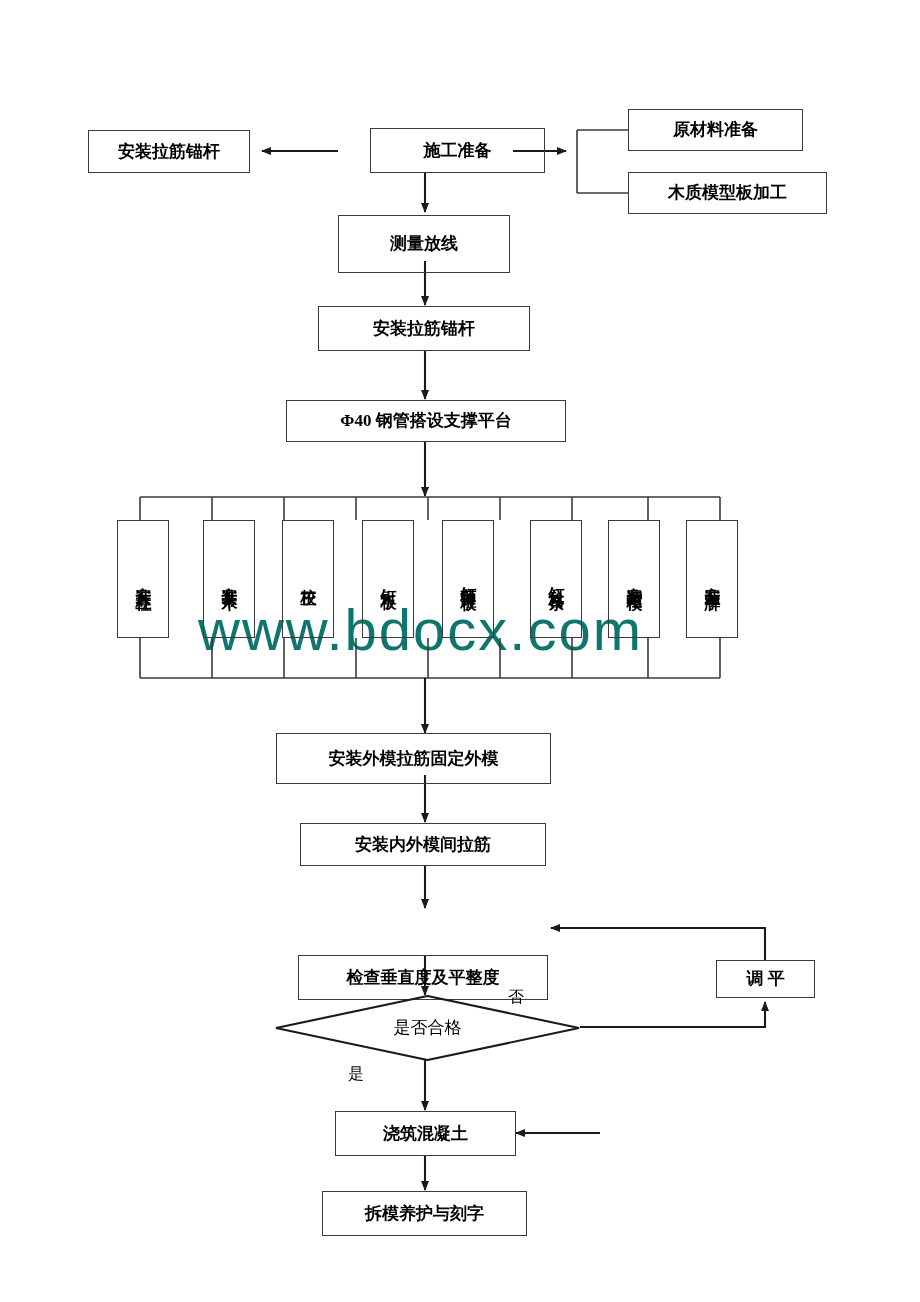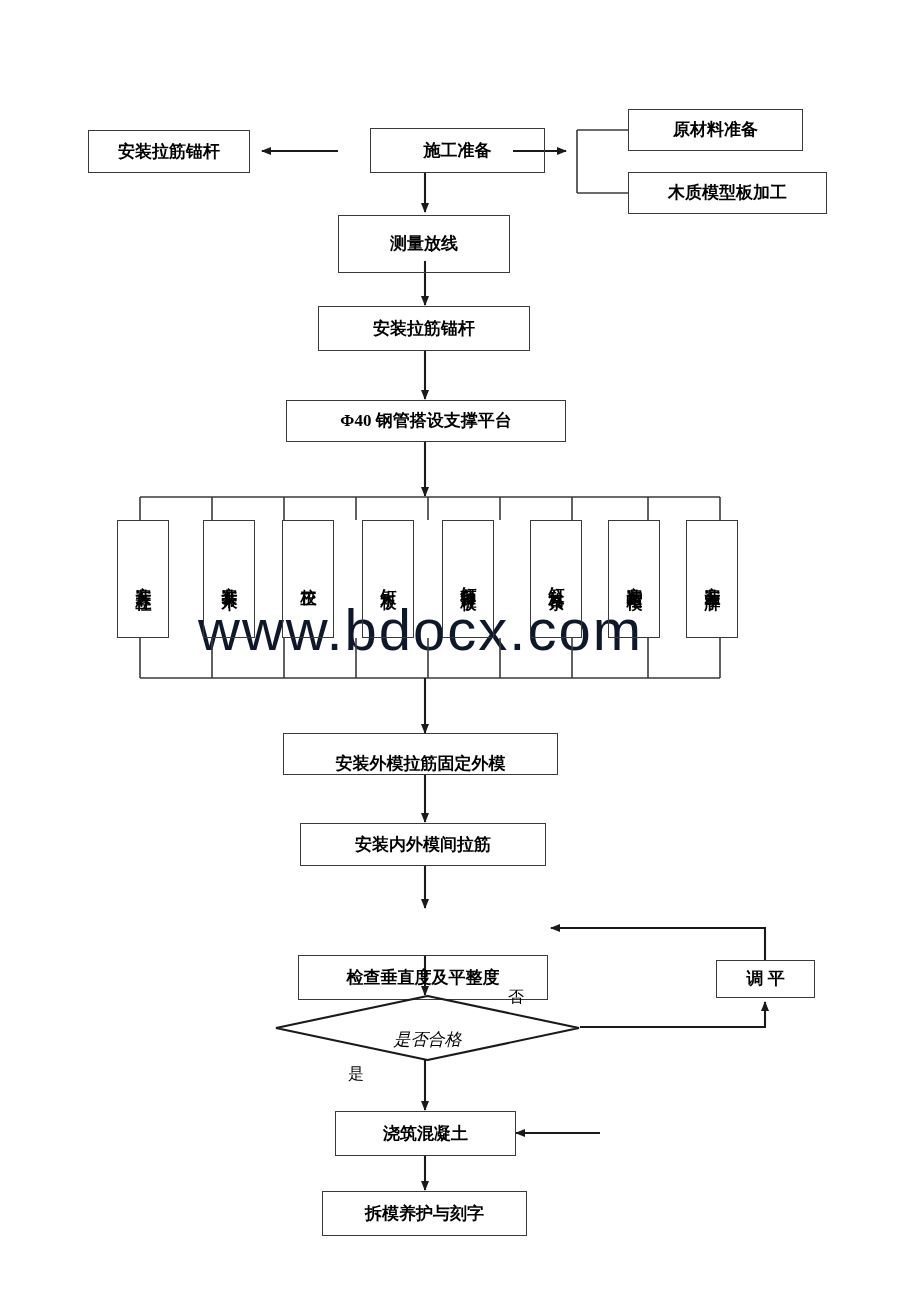--- a/index.html
+++ b/index.html
@@ -1,20 +1,20 @@
 <!DOCTYPE html>
 <html><head>
 <meta charset="utf-8">
 <style>
   html,body{margin:0;padding:0;background:#ffffff;}
   body{width:920px;height:1302px;position:relative;overflow:hidden;
        font-family:"Liberation Serif","DejaVu Serif",serif;color:#000;}
   #stage{position:absolute;inset:0;width:920px;height:1302px;}
   .wm{position:absolute;left:198px;top:596px;font-family:"Liberation Sans","DejaVu Sans",sans-serif;
-      font-size:58px;color:#0f172a;letter-spacing:2px;white-space:nowrap;
+      font-size:58px;color:#0f766e;letter-spacing:2px;white-space:nowrap;
       font-weight:400;user-select:none;}
   svg.lines{position:absolute;left:0;top:0;width:920px;height:1302px;}
   .node{position:absolute;box-sizing:border-box;border:1px solid #3a3a3a;
         background:transparent;display:flex;align-items:center;justify-content:center;
         text-align:center;line-height:1.25;font-weight:bold;}
   .node span{display:block;}
   .h{font-size:17px;}
   .v{font-size:16px;writing-mode:vertical-rl;text-orientation:upright;
      letter-spacing:3px;line-height:1.05;}
   .lbl{position:absolute;font-size:16px;}
@@ -153,41 +153,41 @@
   <div class="node v" style="left:530px;top:520px;width:52px;height:118px;">
     <span>钉分格条</span>
   </div>
   <div class="node v" style="left:608px;top:520px;width:52px;height:118px;">
     <span>安装帽模</span>
   </div>
   <div class="node v" style="left:686px;top:520px;width:52px;height:118px;">
     <span>安装字牌</span>
   </div>
 
-  <div class="node h" style="left:283px;top:733px;width:275px;height:42px;align-items:flex-end;">
+  <div class="node h" style="left:276px;top:733px;width:275px;height:51px;">
     <span>安装外模拉筋固定外模</span>
   </div>
 
   <div class="node h" style="left:300px;top:823px;width:246px;height:43px;">
     <span>安装内外模间拉筋</span>
   </div>
 
   <div class="node h" style="left:298px;top:910px;width:250px;height:45px;margin-top:45px;">
     <span>检查垂直度及平整度</span>
   </div>
 
   <div class="node h" style="left:716px;top:960px;width:99px;height:38px;">
     <span>调 平</span>
   </div>
 
   <div class="diamond-wrap" style="left:275px;top:995px;width:305px;height:66px;">
     <svg width="305" height="66" viewBox="0 0 305 66" xmlns="http://www.w3.org/2000/svg">
       <polygon points="152.5,1 304,33 152.5,65 1,33" fill="none" stroke="#1a1a1a" stroke-width="2.1"></polygon>
     </svg>
-    <div class="dtext" style="top:33px;font-style:italic;">是否合格</div>
+    <div class="dtext" style="top:21px;">是否合格</div>
   </div>
 
   <div class="lbl" style="left:508px;top:987px;">否</div>
   <div class="lbl" style="left:348px;top:1064px;">是</div>
 
   <div class="node h" style="left:335px;top:1111px;width:181px;height:45px;">
     <span>浇筑混凝土</span>
   </div>
 
 

